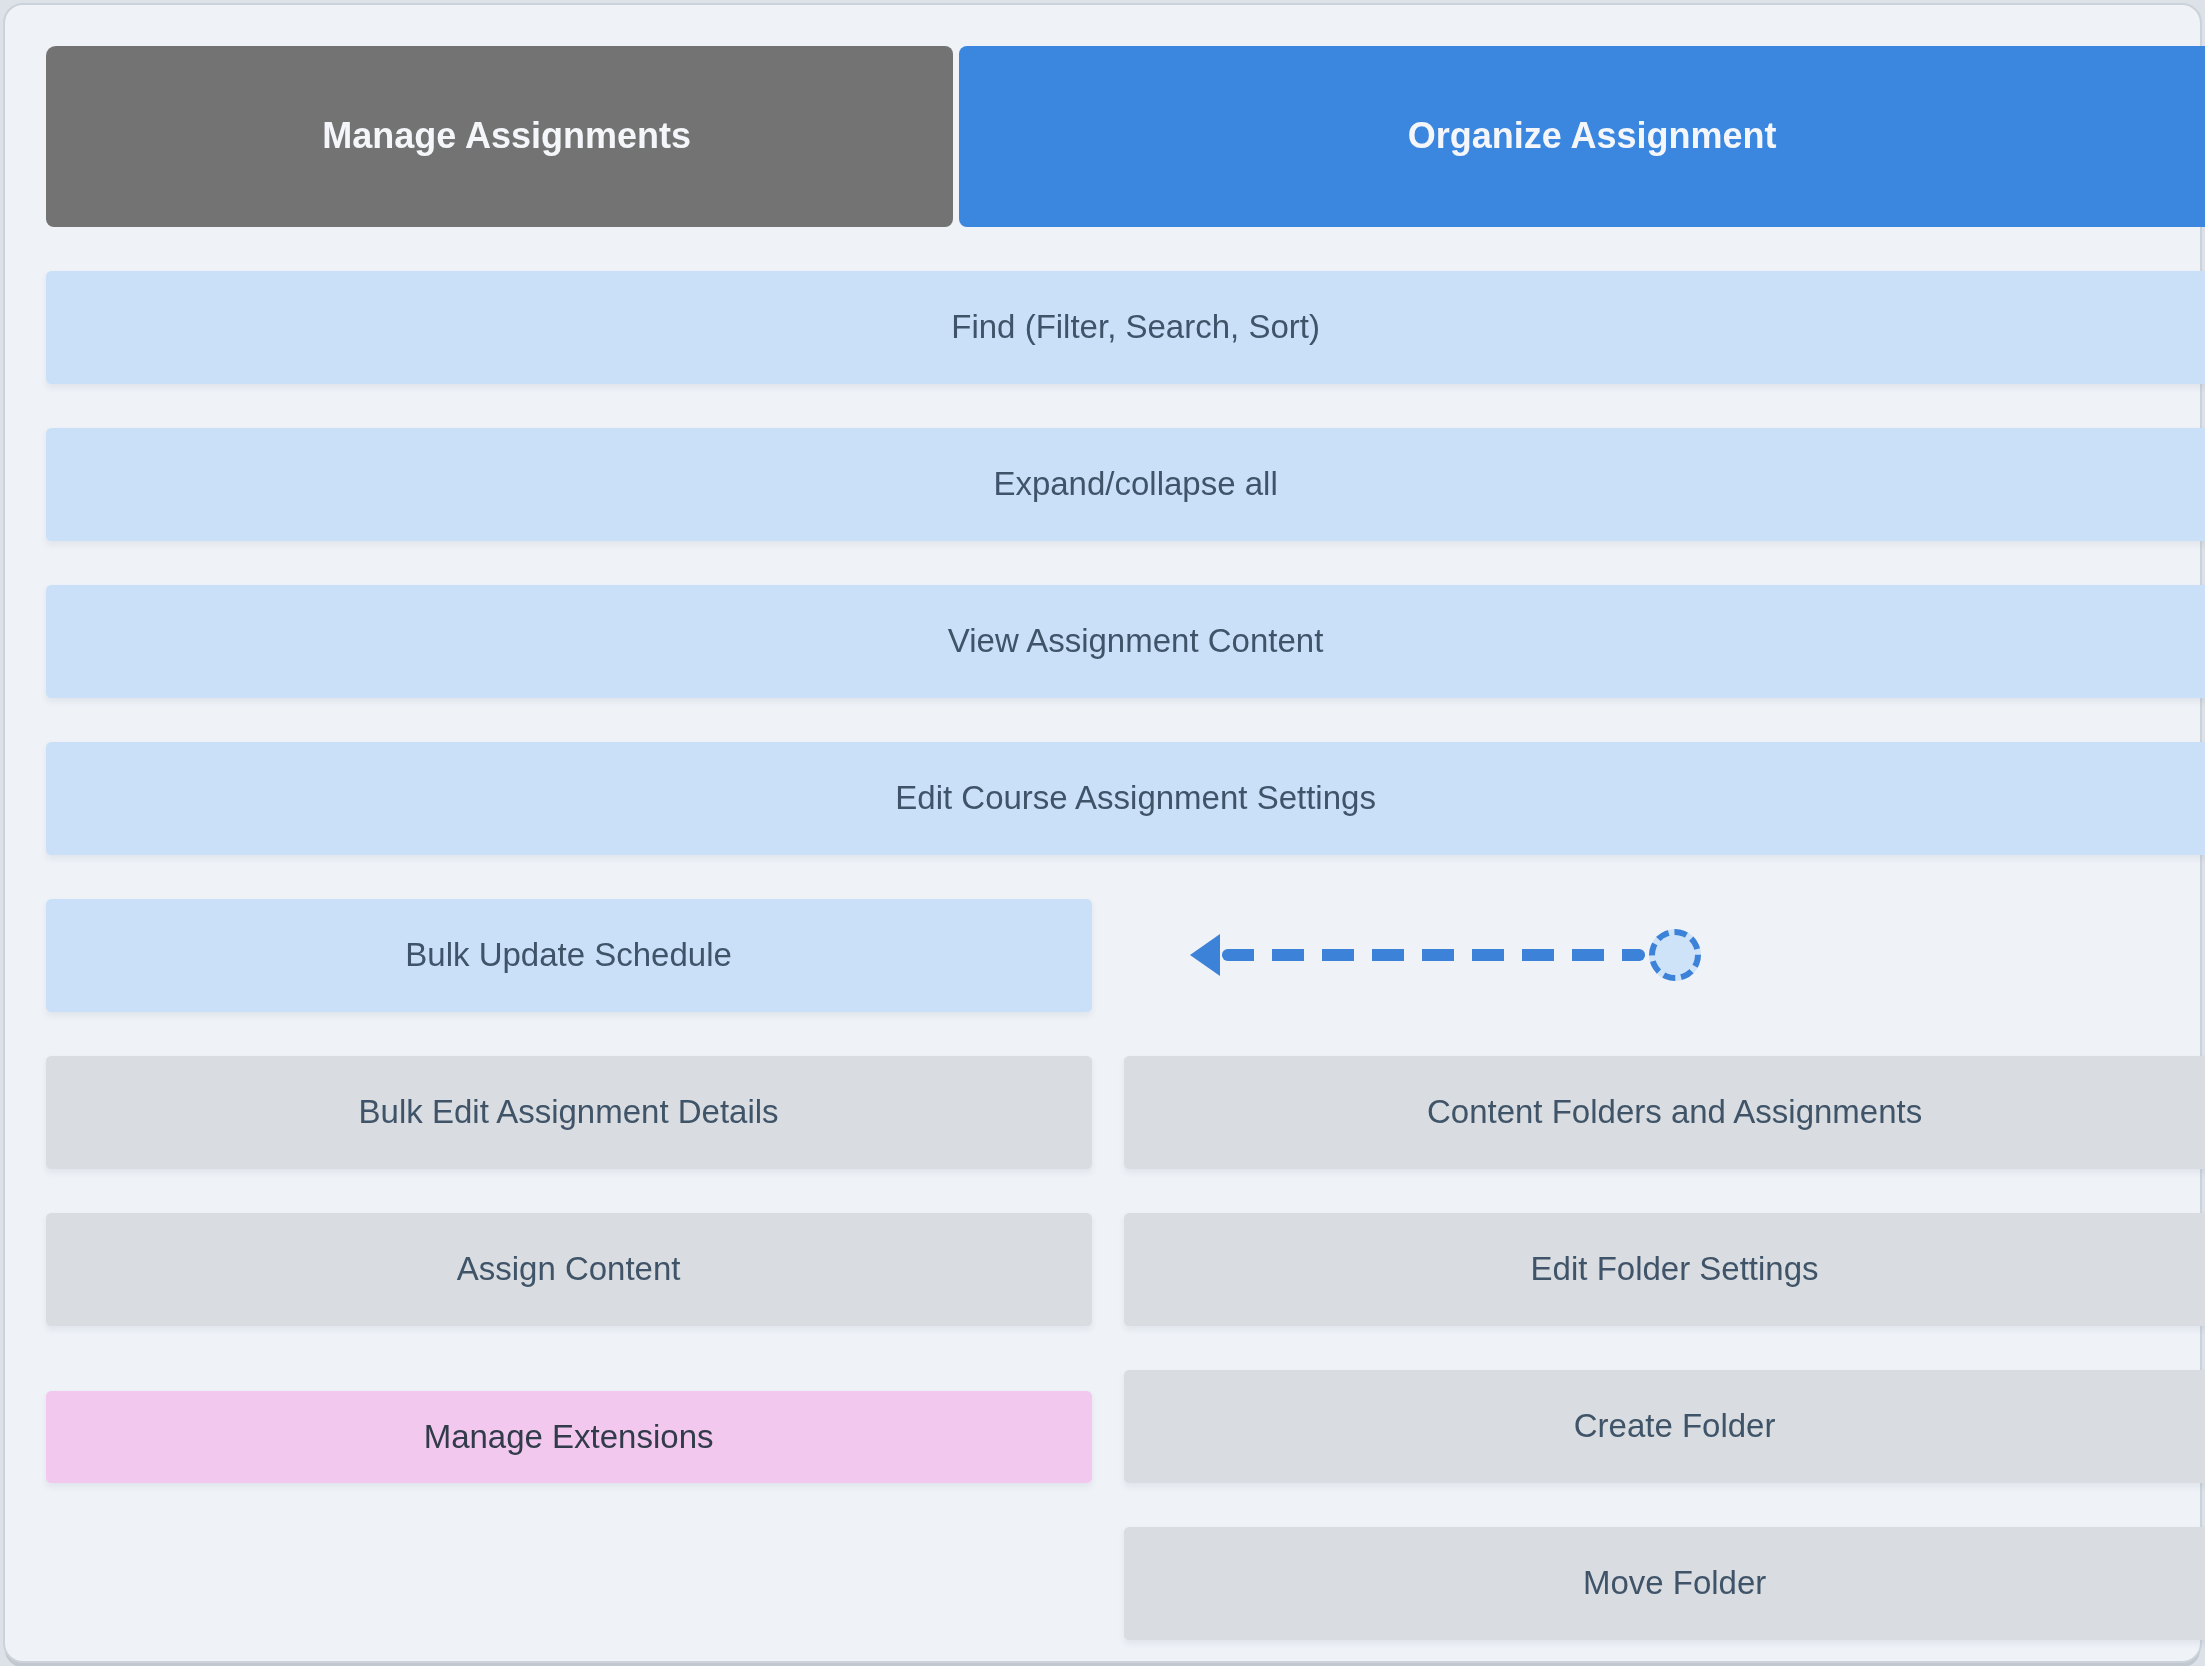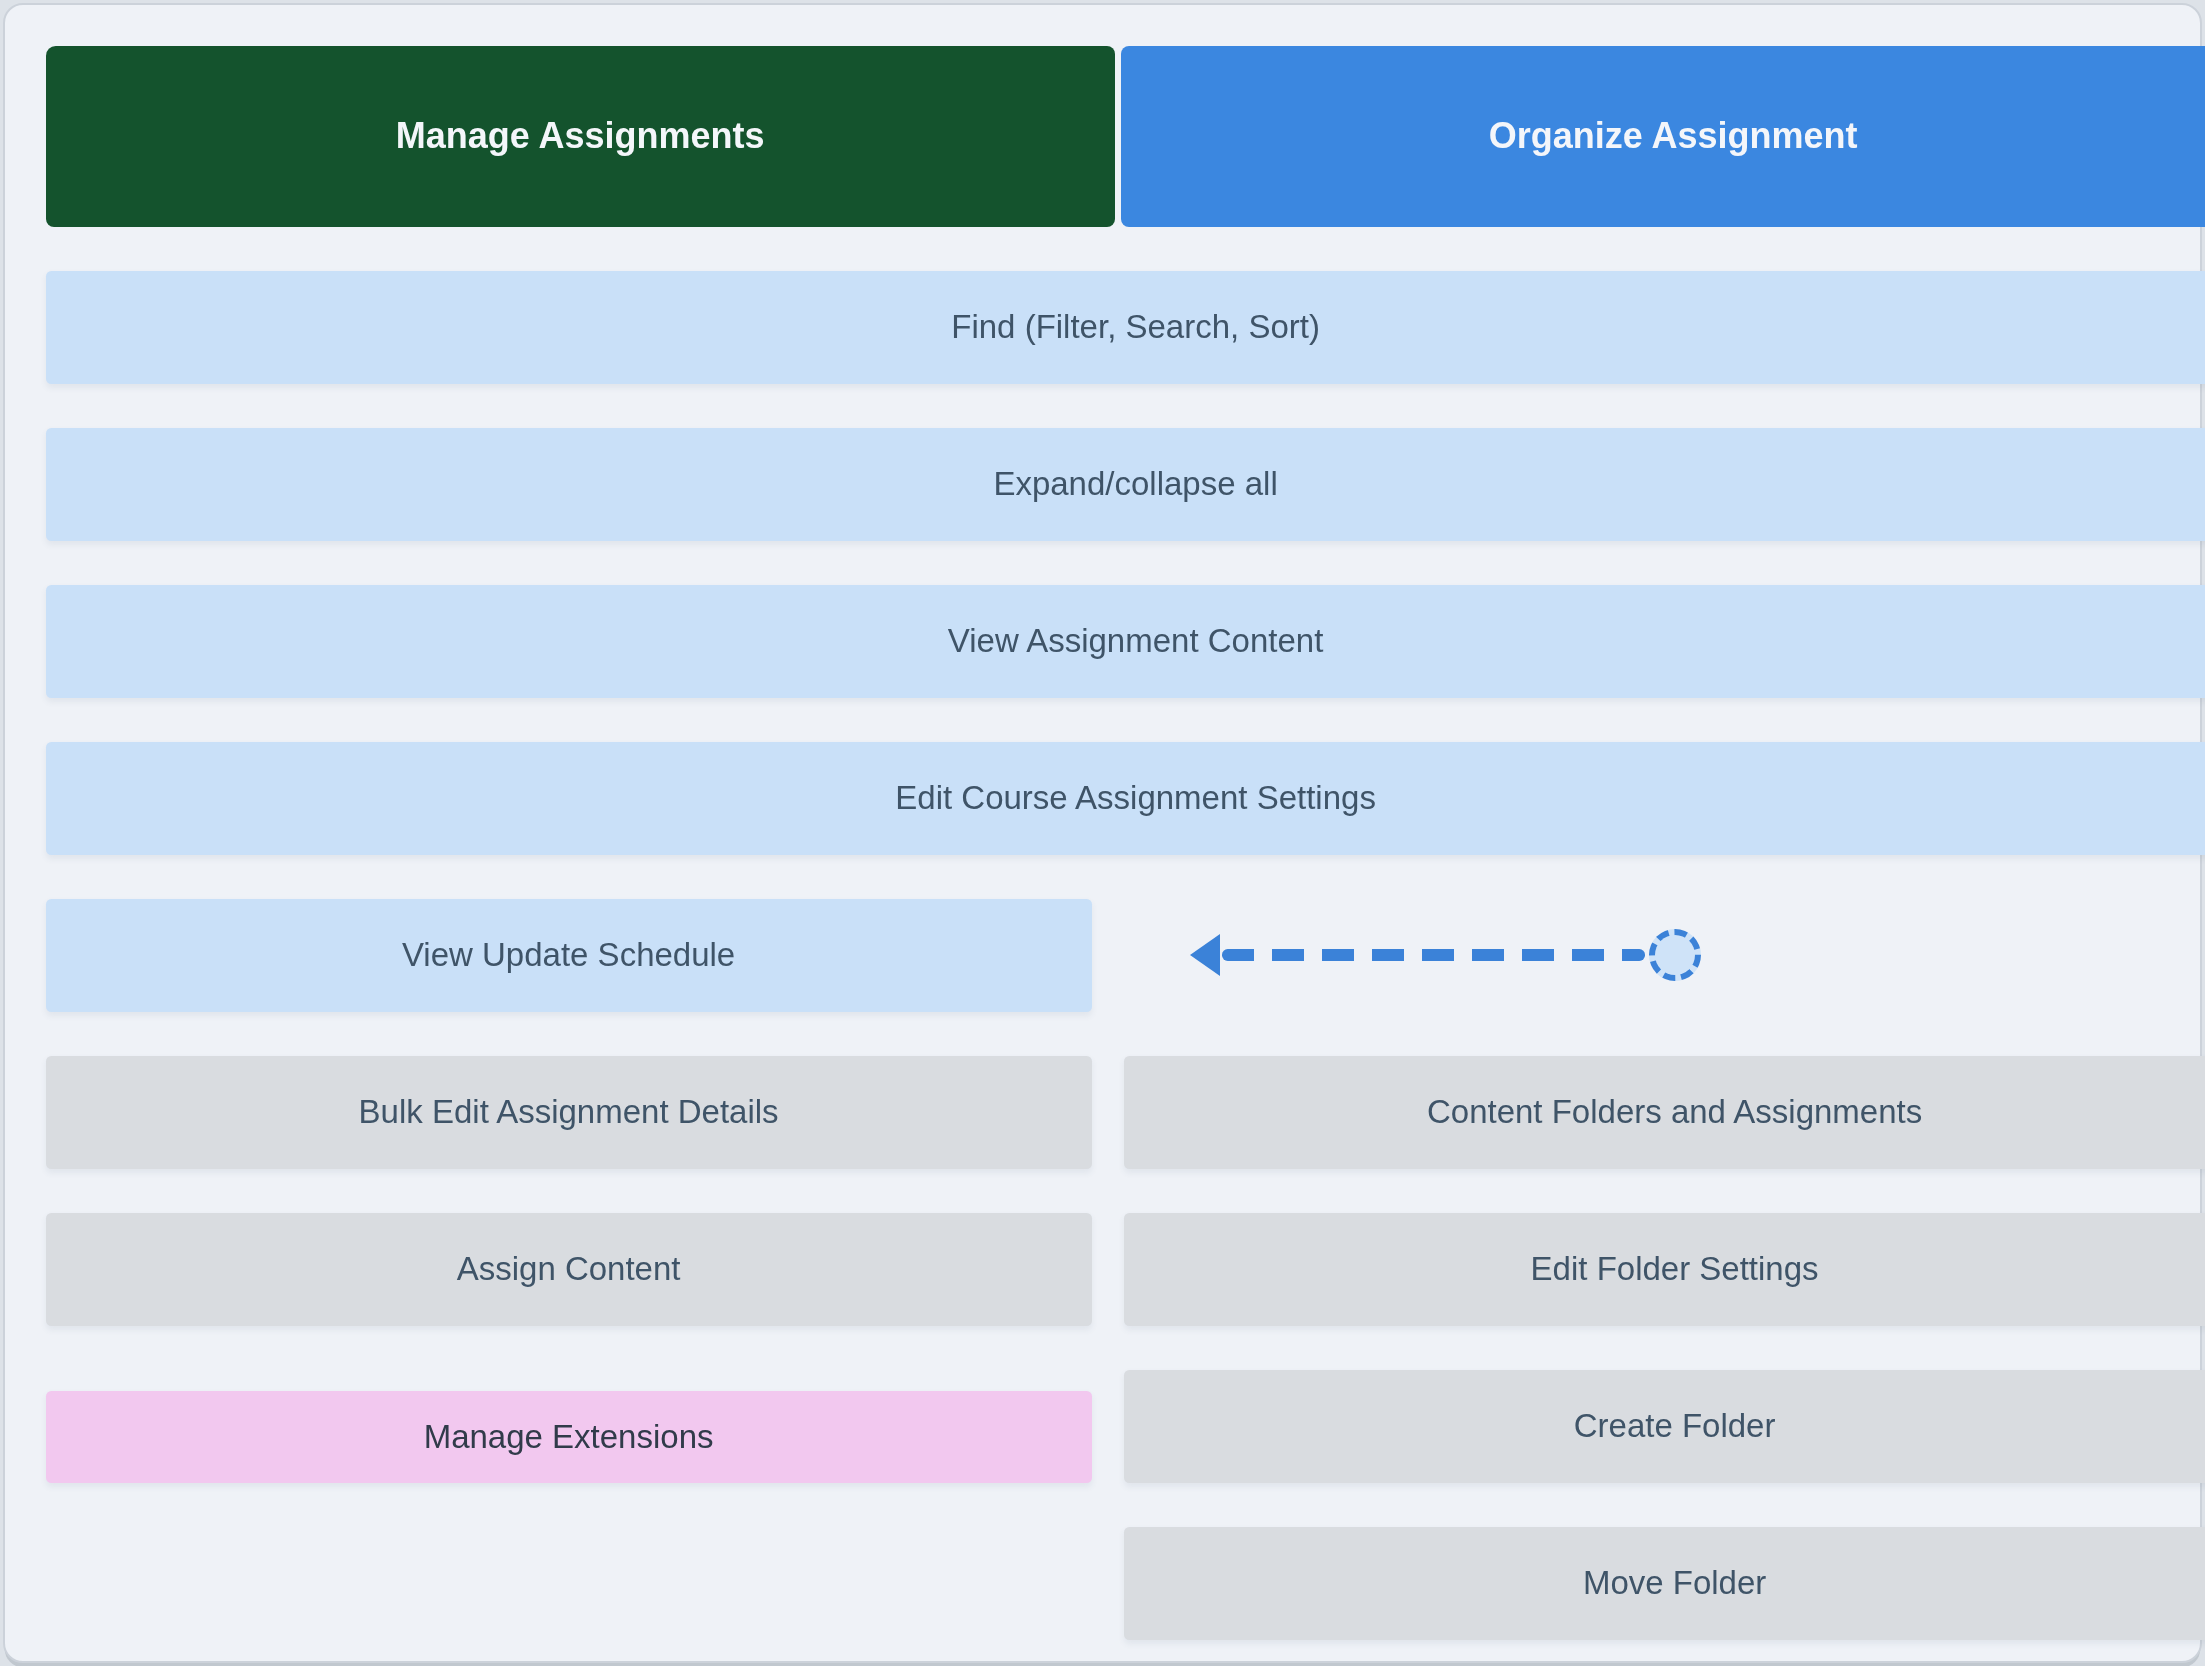--- a/index.html
+++ b/index.html
@@ -35,23 +35,24 @@
   .tab {
     display: flex;
     align-items: center;
     justify-content: center;
     color: #f4f6fa;
     font-size: 36px;
     font-weight: 700;
     border-radius: 8px;
   }
   .tab--manage {
-    width: 1069px;
-    background: #14532d;
+    width: 892px;
+    background: #737373;
     border-top-left-radius: 9.7px;
+    padding-left: 15px;
   }
   .tab--organize {
     flex: 1;
     background: #3b87e0;
     border-top-right-radius: 9.7px;
   }
   
   .grid {
     display: grid;
     grid-template-columns: 1046px 1102px;
@@ -133,21 +134,21 @@
 
       <div class="row row--span2 row--shared">
         <span>View Assignment Content</span>
       </div>
 
       <div class="row row--span2 row--shared">
         <span>Edit Course Assignment Settings</span>
       </div>
 
       <div class="row row--shared">
-        <span>View Update Schedule</span>
+        <span>Bulk Update Schedule</span>
       </div>
       <div class="arrow-cell">
         <div class="arrow-head"></div>
         <div class="arrow-line"></div>
         <div class="arrow-circle"></div>
       </div>
 
       <div class="row row--neutral">
         <span>Bulk Edit Assignment Details</span>
       </div>

